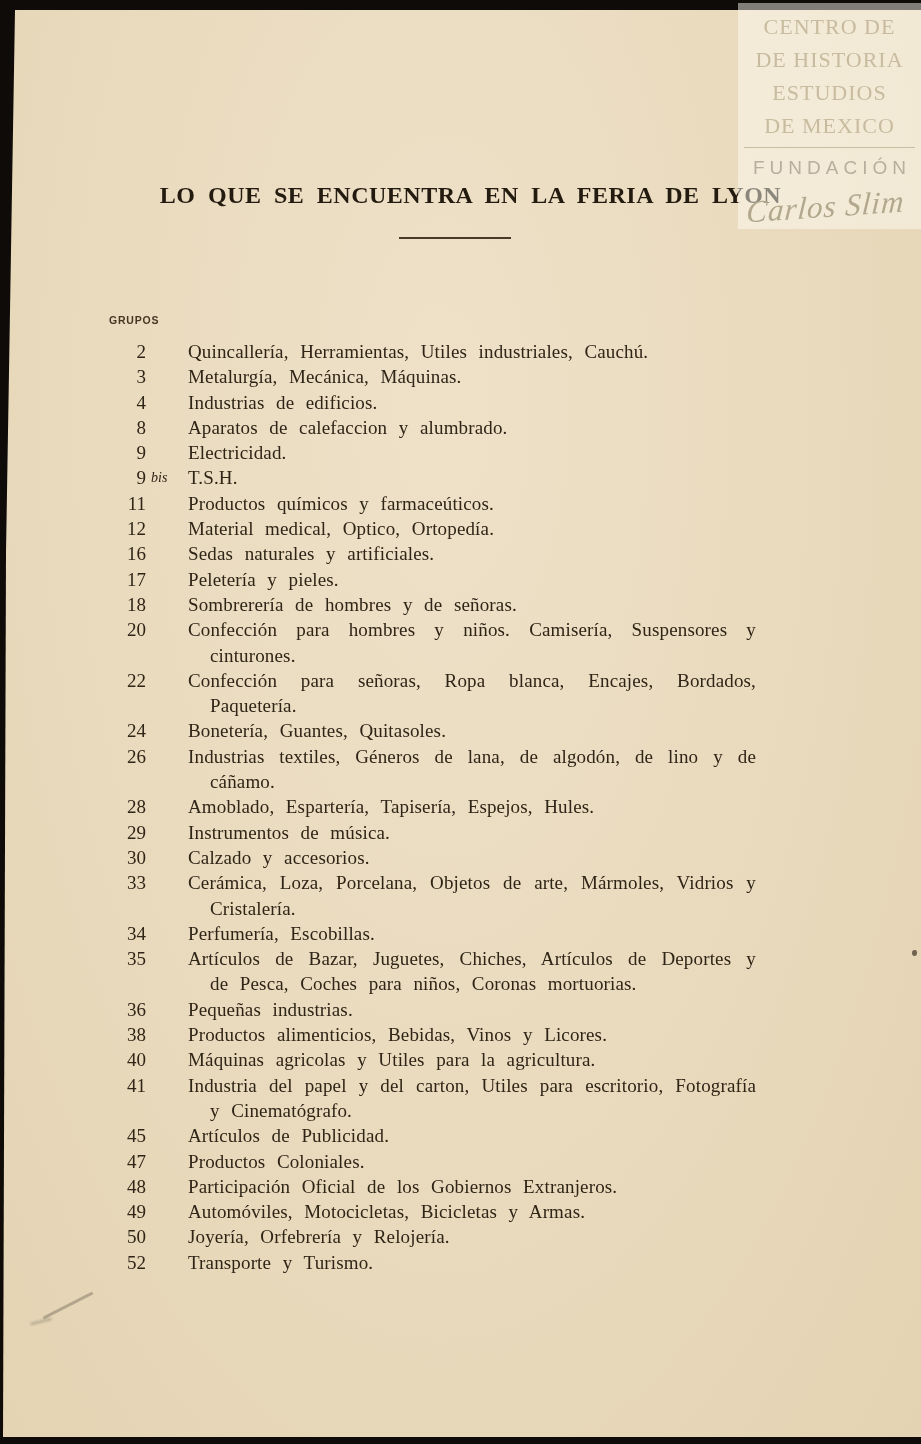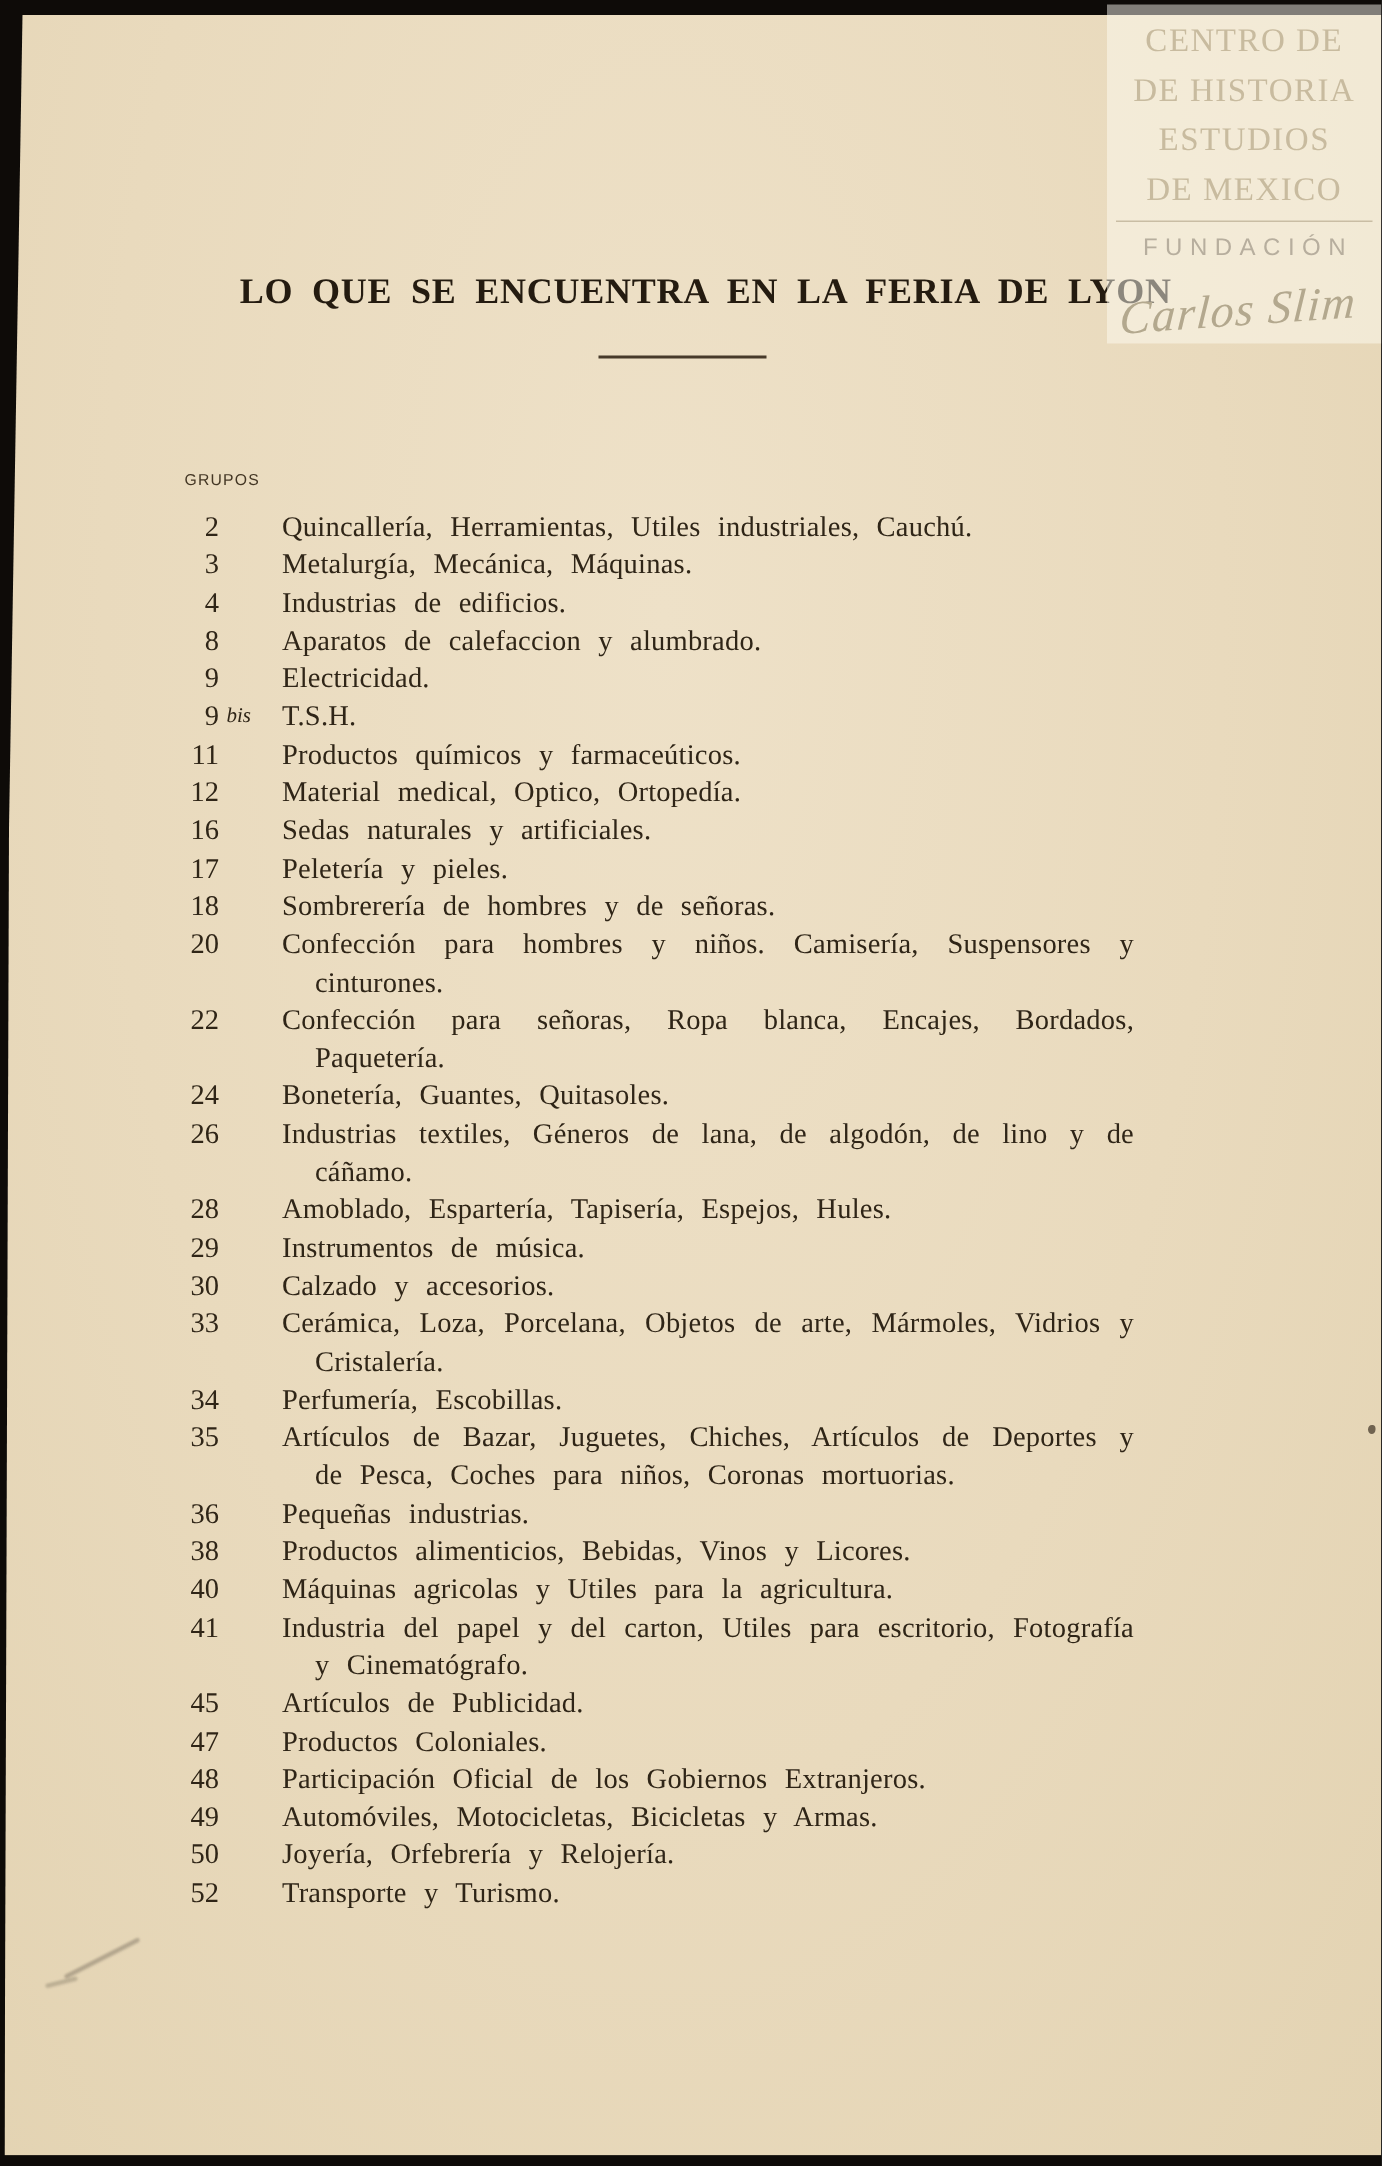--- a/index.html
+++ b/index.html
@@ -19,23 +19,23 @@
     text-align:center;
     font-size:24px;font-weight:700;color:#241b10;
     letter-spacing:0.5px;word-spacing:6px;
     font-family:"Liberation Serif", serif;
   }
   .title-rule{
     position:absolute;left:399px;top:227px;width:112px;height:2px;
     background:#473a2a;
   }
   .grupos{
-    position:absolute;left:123px;top:304px;
+    position:absolute;left:109px;top:304px;
     font-family:"Liberation Sans", sans-serif;
-    font-size:10.5px;font-weight:400;letter-spacing:0.8px;color:#433624;
+    font-size:10.5px;font-weight:700;letter-spacing:0.8px;color:#433624;
   }
   .list{
     position:absolute;left:100px;top:329px;width:656px;
     color:#2f2517;
   }
   .row{display:flex;align-items:flex-start;}
   .num{
     flex:0 0 46px;text-align:right;position:relative;
     font-size:19px;line-height:25.3px;white-space:nowrap;
   }
@@ -57,21 +57,21 @@
   }
   .wm-serif{
     padding-top:7px;
     font-family:"Liberation Serif", serif;
     font-size:22px;line-height:33px;letter-spacing:1px;color:#c8bb9f;
   }
   .wm-rule{margin:5px 6px 0 6px;height:1px;background:#c9bda4;}
   .wm-fund{
     margin-top:9px;
     font-family:"Liberation Sans", sans-serif;
-    font-size:16px;letter-spacing:5px;text-indent:5px;color:#b7ae9e;
+    font-size:19px;letter-spacing:5px;text-indent:5px;color:#b7ae9e;
   }
   .wm-sig{
     position:absolute;left:-6px;right:2px;top:186px;
     font-family:"Liberation Serif", serif;font-style:italic;
     font-size:31px;color:#b3a88e;letter-spacing:1px;
     transform:rotate(-4deg) skewX(-8deg);
     white-space:nowrap;
   }
   
   .smudge{position:absolute;left:28px;top:1272px;width:70px;height:55px;}

